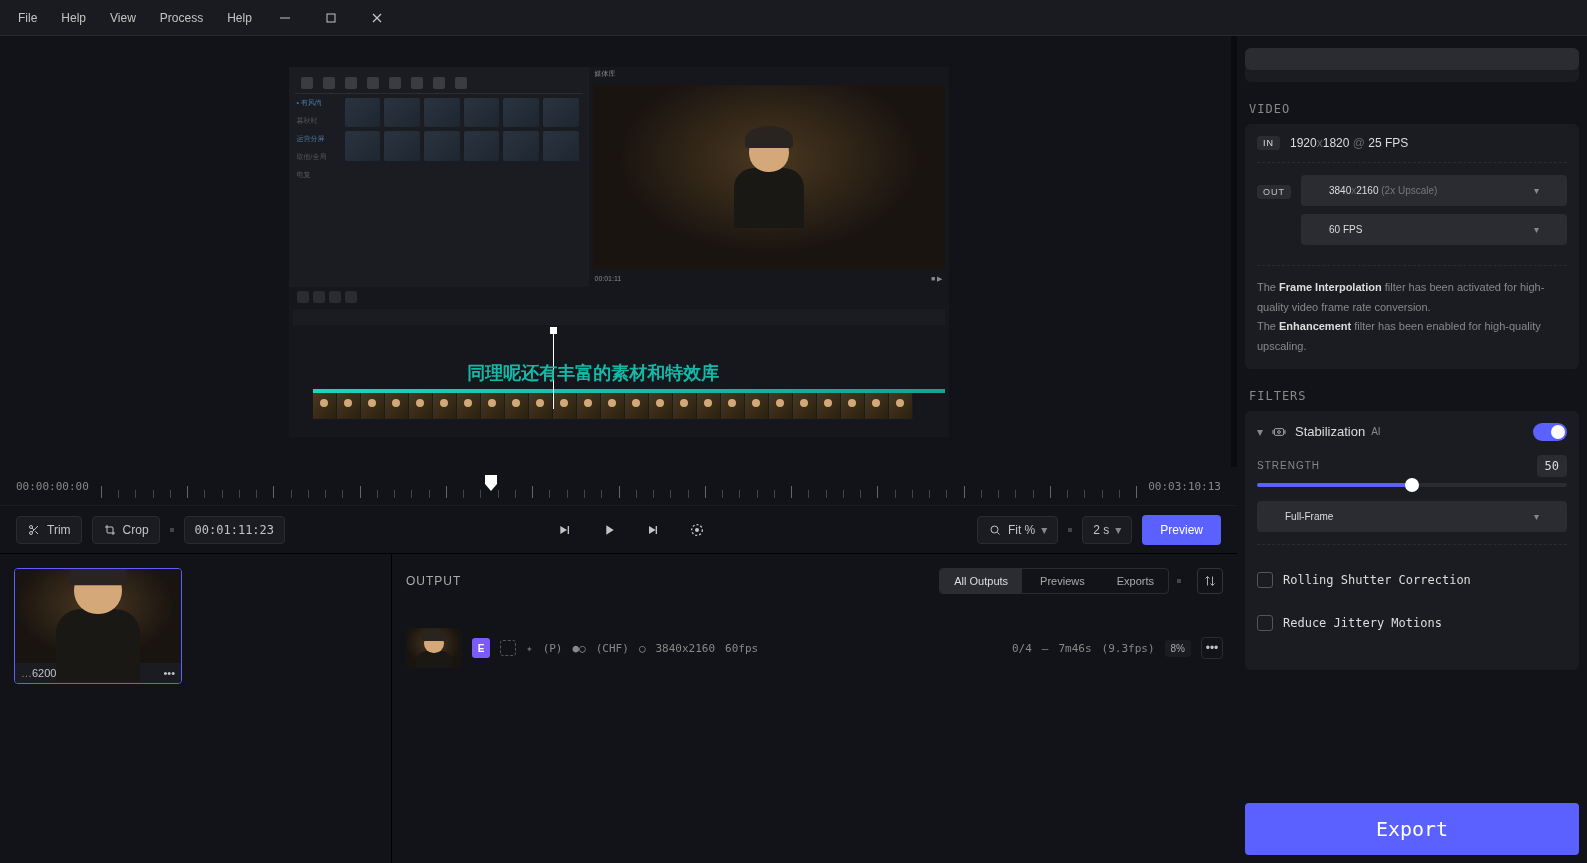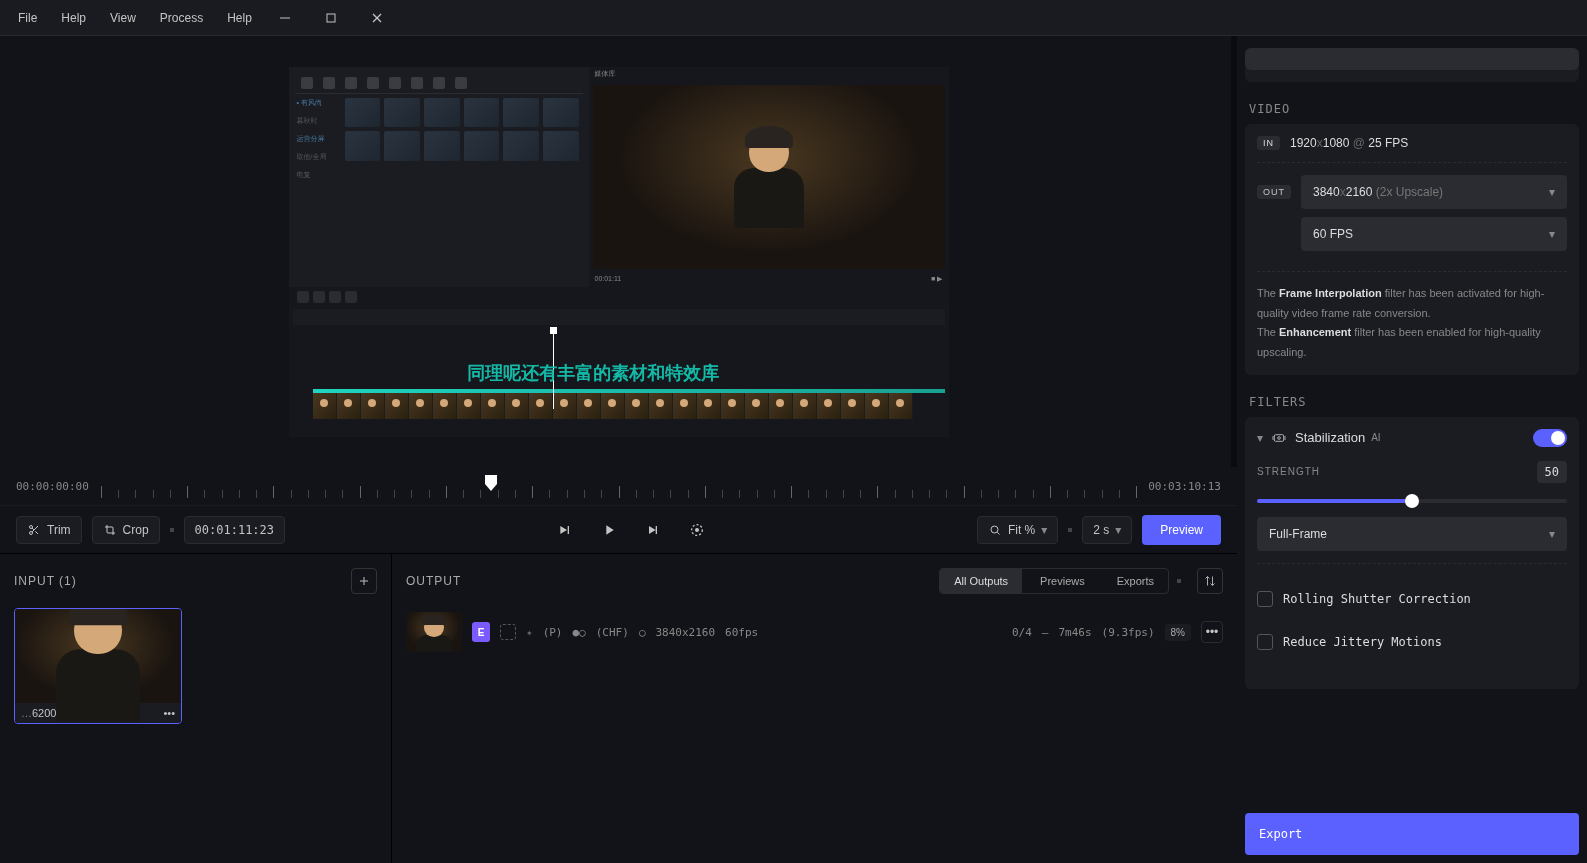--- a/index.html
+++ b/index.html
@@ -77,21 +77,21 @@
 .panel-header { display: flex; justify-content: space-between; align-items: center; margin-bottom: 14px; }
 .panel-title { color: #aaa; font-size: 12px; letter-spacing: 1px; }
 .add-btn { width: 26px; height: 26px; border: 1px solid #333; border-radius: 4px; display: flex; align-items: center; justify-content: center; cursor: pointer; color: #aaa; }
 .input-card { width: 168px; border: 1px solid #5b61ff; border-radius: 4px; overflow: hidden; cursor: pointer; }
 .input-thumb { width: 100%; height: 94px; background: radial-gradient(ellipse at 48% 38%, #4a3820 0%, #1a1410 65%); position: relative; }
 .input-thumb .person-silhouette { transform: translate(-50%, -40%) scale(1.2); }
 .input-card-footer { display: flex; justify-content: space-between; align-items: center; padding: 4px 6px; background: #1a1c22; font-size: 11px; }
 .ellipsis-prefix { color: #888; }
 
 .output-panel { flex: 1; background: #121318; padding: 14px; }
-.output-header { display: flex; justify-content: space-between; align-items: center; margin-bottom: 14px; }
+.output-header { display: flex; justify-content: space-between; align-items: center; margin-bottom: 30px; }
 .output-tabs { display: flex; gap: 4px; border: 1px solid #2a2c32; border-radius: 4px; overflow: hidden; }
 .output-tab { padding: 6px 14px; cursor: pointer; color: #aaa; font-size: 11px; }
 .output-tab.active { background: #2a2c32; color: #ddd; }
 .sort-btn { width: 26px; height: 26px; border: 1px solid #333; border-radius: 4px; display: flex; align-items: center; justify-content: center; cursor: pointer; margin-left: 8px; }
 .tab-sep { width: 4px; height: 4px; background: #444; margin: 0 8px; }
 
 .output-row { display: flex; align-items: center; gap: 10px; padding: 4px 0; }
 .out-thumb { width: 56px; height: 40px; background: radial-gradient(ellipse at 48% 38%, #4a3820 0%, #1a1410 65%); border-radius: 3px; position: relative; overflow: hidden; }
 .out-thumb .person-silhouette { transform: translate(-50%, -40%) scale(0.5); }
 .badge-e { width: 18px; height: 20px; background: #7b5bff; color: #fff; border-radius: 3px; display: flex; align-items: center; justify-content: center; font-size: 10px; font-weight: 600; }
@@ -100,47 +100,47 @@
 .out-spacer { flex: 1; }
 .small-btn { padding: 3px 6px; background: #1a1c22; border-radius: 3px; font-size: 10px; color: #aaa; }
 .more-btn { width: 22px; height: 22px; border: 1px solid #2a2c32; border-radius: 4px; display: flex; align-items: center; justify-content: center; cursor: pointer; }
 
 
 .section-title { font-size: 12px; letter-spacing: 1px; color: #888; margin: 8px 0 8px 4px; font-family: monospace; }
 .panel-block { background: #1a1c22; border-radius: 6px; padding: 12px; margin-bottom: 12px; }
 .meta-row { display: flex; align-items: center; gap: 10px; font-family: monospace; color: #ddd; font-size: 12px; margin-bottom: 10px; }
 .meta-badge { background: #2a2c32; padding: 2px 6px; border-radius: 3px; font-size: 9px; letter-spacing: 1px; }
 .dim { color: #666; }
-.select-row { background: #2a2c32; border-radius: 4px; padding: 10px 12px; display: flex; justify-content: space-between; align-items: center; margin: 0 0 8px 0; cursor: pointer; font-family: monospace; color: #ddd; font-size: 12px; }
+.select-row { background: #2a2c32; border-radius: 4px; padding: 10px 28px; display: flex; justify-content: space-between; align-items: center; margin: 0 0 8px 0; cursor: pointer; font-family: monospace; color: #ddd; font-size: 10px; }
 .select-row .paren { color: #777; }
 .chev { color: #888; }
 .divider-dots { border-top: 1px dashed #2a2c32; margin: 12px 0; }
 .info-text { font-family: monospace; font-size: 11px; line-height: 1.7; color: #888; }
 .info-text b { color: #ddd; font-weight: 600; }
 
 .filter-header { display: flex; align-items: center; gap: 8px; margin-bottom: 14px; }
 .collapse-chev { color: #888; cursor: pointer; }
 .filter-title { font-family: monospace; font-size: 13px; color: #ddd; flex: 1; display: flex; align-items: center; gap: 6px; }
 .sup-ai { font-size: 10px; vertical-align: super; color: #888; }
 .toggle { width: 34px; height: 18px; background: #5b61ff; border-radius: 9px; position: relative; cursor: pointer; }
 .toggle::after { content: ""; position: absolute; right: 2px; top: 2px; width: 14px; height: 14px; background: #fff; border-radius: 50%; }
 
-.strength-row { display: flex; justify-content: space-between; align-items: center; margin-bottom: 16px; }
+.strength-row { display: flex; justify-content: space-between; align-items: center; margin-bottom: 6px; }
 .strength-label { font-size: 10px; letter-spacing: 1px; color: #888; }
 .strength-val { background: #2a2c32; padding: 4px 8px; border-radius: 4px; font-family: monospace; color: #ddd; }
 .slider { position: relative; height: 4px; background: #2a2c32; border-radius: 2px; margin-bottom: 14px; }
 .slider-fill { position: absolute; left: 0; top: 0; bottom: 0; width: 50%; background: #5b61ff; border-radius: 2px; }
 .slider-thumb { position: absolute; left: 50%; top: 50%; transform: translate(-50%, -50%); width: 14px; height: 14px; background: #fff; border-radius: 50%; }
 
 .check-row { display: flex; align-items: center; gap: 10px; margin: 27px 0; cursor: pointer; }
 .checkbox { width: 16px; height: 16px; border: 1.5px solid #555; border-radius: 3px; }
 .check-row span { font-family: monospace; font-size: 12px; color: #ddd; }
 
 .export-btn-wrap { margin-top: auto; padding: 8px 0; }
-.export-btn { background: #5b61ff; color: #fff; text-align: left; padding: 14px; border-radius: 4px; cursor: pointer; font-size: 12px; font-family: monospace; }
+.export-btn { background: #5b61ff; color: #fff; text-align: center; padding: 14px; border-radius: 4px; cursor: pointer; font-size: 20px; font-family: monospace; }
 .dark-band { background: #2a2c32; border-radius: 6px; height: 22px; margin-bottom: 12px; }
 
 .scroll-strip { position: absolute; right: 0; top: 0; bottom: 0; width: 6px; background: #0a0b0e; }
 </style>
 </head>
 <body>
 
 <div class="titlebar">
   <div class="menu">
     <div class="menu-item">File</div>
@@ -414,29 +414,20 @@
       <div class="tb-dot"></div>
       <div class="tb-btn">
         <span>2 s</span>
         <span class="chev">▾</span>
       </div>
       <div class="preview-btn">Preview</div>
     </div>
 
     <div class="bottom">
       <div class="input-panel">
-        <div class="panel-header">
-          <div class="panel-title">INPUT (1)</div>
-          <div class="add-btn">
-              <svg width="14" height="14" viewBox="0 0 24 24" stroke="currentColor" stroke-width="2">
-                <line x1="12" y1="5" x2="12" y2="19"></line>
-                <line x1="5" y1="12" x2="19" y2="12"></line>
-              </svg>
-            </div>
-        </div>
         <div class="input-card">
           <div class="input-thumb">
               <div class="person-silhouette">
                 <div class="person-head">
                   <div class="person-cap"></div>
                 </div>
                 <div class="person-body"></div>
               </div>
             </div>
           <div class="input-card-footer">
@@ -496,21 +487,21 @@
 
   <div class="right-col">
     <div class="panel-block" style="padding:0">
         <div class="dark-band"></div>
       </div>
 
     <div class="section-title">VIDEO</div>
     <div class="panel-block">
       <div class="meta-row">
         <span class="meta-badge">IN</span>
-        <span><span>1920</span><span class="dim">x</span><span>1080</span> <span class="dim">@</span> <span>25 FPS</span></span>
+        <span><span>1920</span><span class="dim">x</span><span>1820</span> <span class="dim">@</span> <span>25 FPS</span></span>
       </div>
       <div class="divider-dots"></div>
       <div style="display:flex;gap:10px;align-items:flex-start">
         <span class="meta-badge" style="margin-top:10px">OUT</span>
         <div style="flex:1">
           <div class="select-row">
             <span><span>3840</span><span class="dim">x</span><span>2160</span> <span class="paren">(2x Upscale)</span></span>
             <span class="chev">▾</span>
           </div>
           <div class="select-row">

